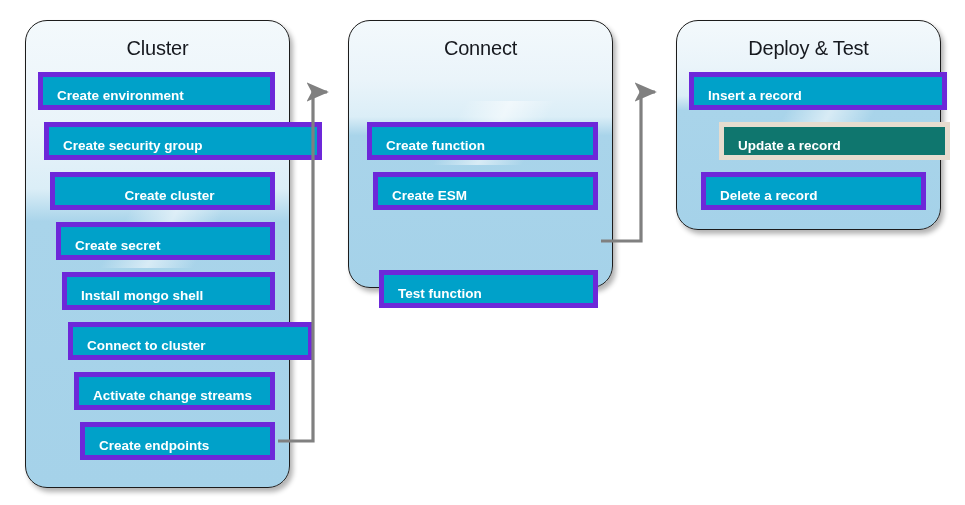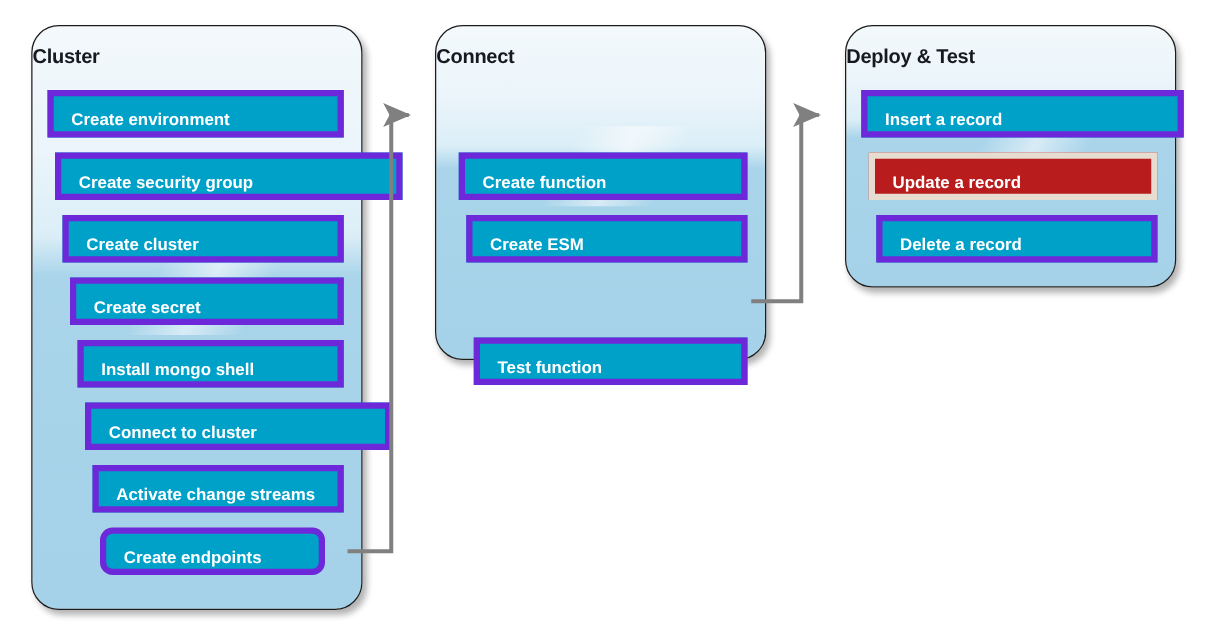--- a/index.html
+++ b/index.html
@@ -51,22 +51,23 @@
                 rgba(255,255,255,0.00) 62%,
                 rgba(255,255,255,0.00) 100%);
     pointer-events: none;
   }
 
   .panel-title {
     position: absolute;
     left: 0;
     right: 0;
     top: 16px;
-    font-size: 16px;
-    font-weight: bold;
+    text-align: center;
+    font-size: 20px;
+    font-weight: normal;
     color: #16191f;
     letter-spacing: -0.2px;
     z-index: 3;
   }
 
   
   .step {
     position: absolute;
     height: 38px;
     line-height: 38px;
@@ -75,22 +76,23 @@
     border: 5px solid #6d28d9;
     color: #ffffff;
     font-size: 13.5px;
     font-weight: bold;
     padding-left: 14px;
     white-space: nowrap;
     overflow: hidden;
     z-index: 4;
   }
   .step.highlight {
-    background: #b91c1c;
+    background: #0f766e;
     border-color: #e6dccf;
+    margin-left: 24px;
   }
 
   
   .conn {
     position: absolute;
     left: 0; top: 0;
     width: 965px; height: 505px;
     overflow: visible;
     z-index: 6;
     pointer-events: none;
@@ -104,36 +106,36 @@
   <div class="panel" style="left:25px; top:20px; width:265px; height:468px;">
     <div class="swoosh"></div>
     <div class="panel-title">Cluster</div>
   </div>
   <div class="step" style="left:38px; top:72px; width:237px;">
     <span>Create environment</span>
   </div>
   <div class="step" style="left:44px; top:122px; width:278px;">
     <span>Create security group</span>
   </div>
-  <div class="step" style="left:50px; top:172px; width:225px;">
+  <div class="step" style="left:50px; top:172px; width:225px;text-align:center;">
     <span>Create cluster</span>
   </div>
   <div class="step" style="left:56px; top:222px; width:219px;">
     <span>Create secret</span>
   </div>
   <div class="step" style="left:62px; top:272px; width:213px;">
     <span>Install mongo shell</span>
   </div>
   <div class="step" style="left:68px; top:322px; width:245px;">
     <span>Connect to cluster</span>
   </div>
   <div class="step" style="left:74px; top:372px; width:201px;">
     <span>Activate change streams</span>
   </div>
-  <div class="step" style="left:80px; top:422px; width:180px;border-radius:10px;">
+  <div class="step" style="left:80px; top:422px; width:195px;">
     <span>Create endpoints</span>
   </div>
 
   <div class="panel" style="left:348px; top:20px; width:265px; height:268px;">
     <div class="swoosh" style="top:30%; height:24%;"></div>
     <div class="panel-title">Connect</div>
   </div>
   <div class="step" style="left:367px; top:122px; width:231px;">
     <span>Create function</span>
   </div>

